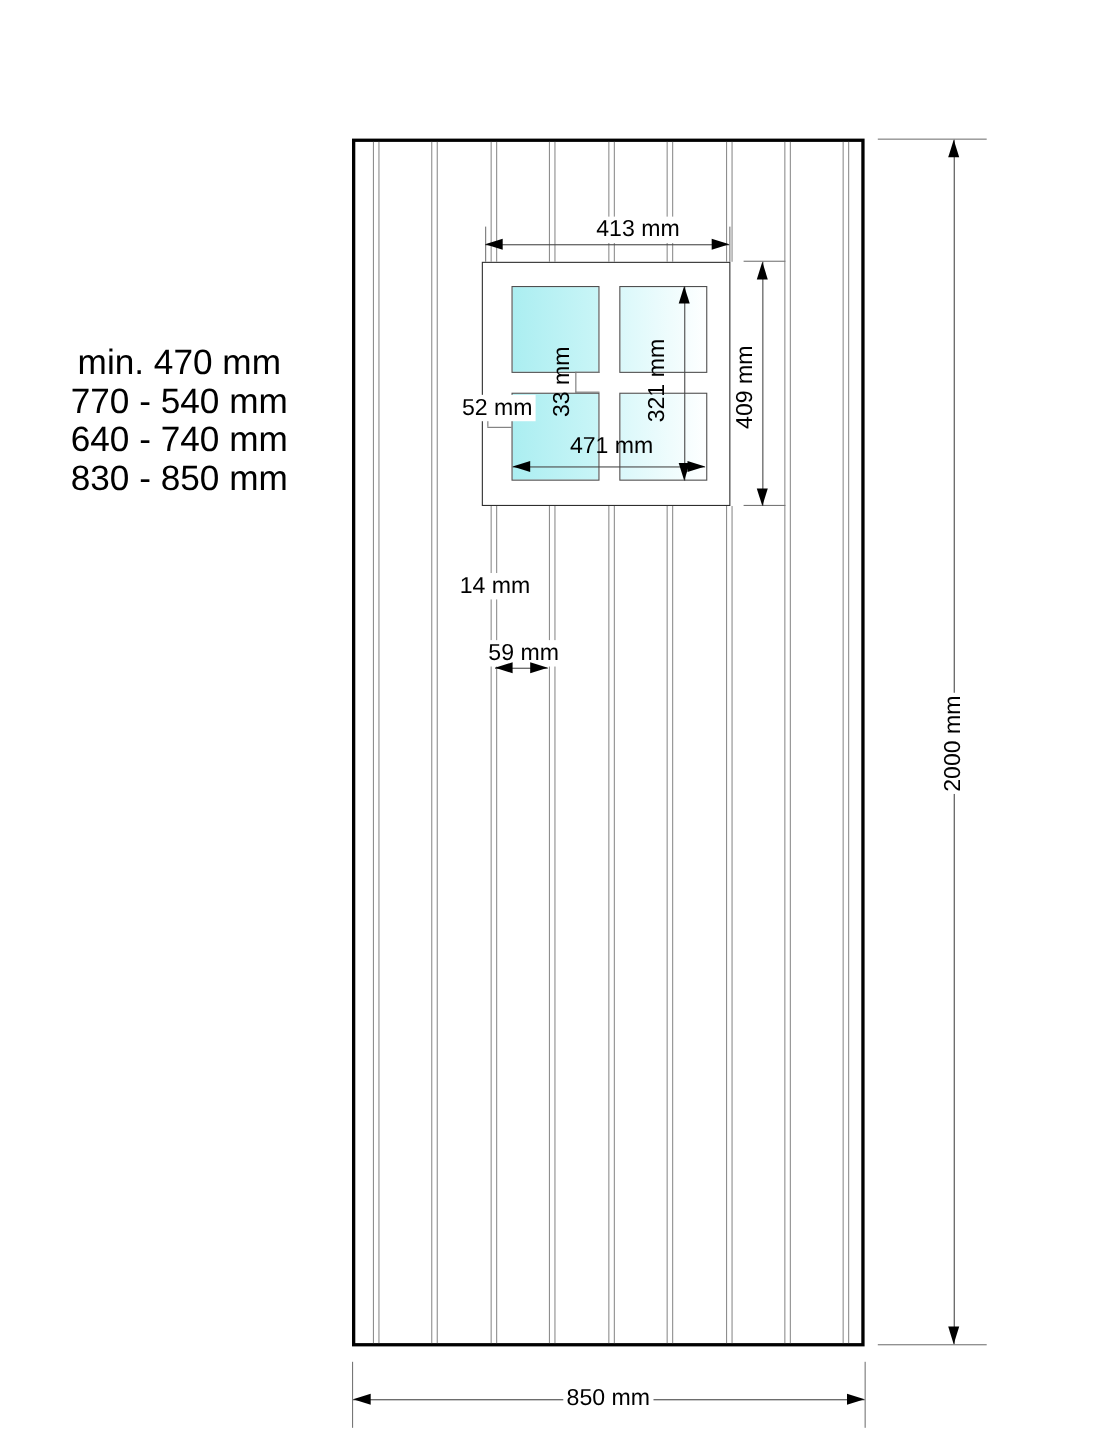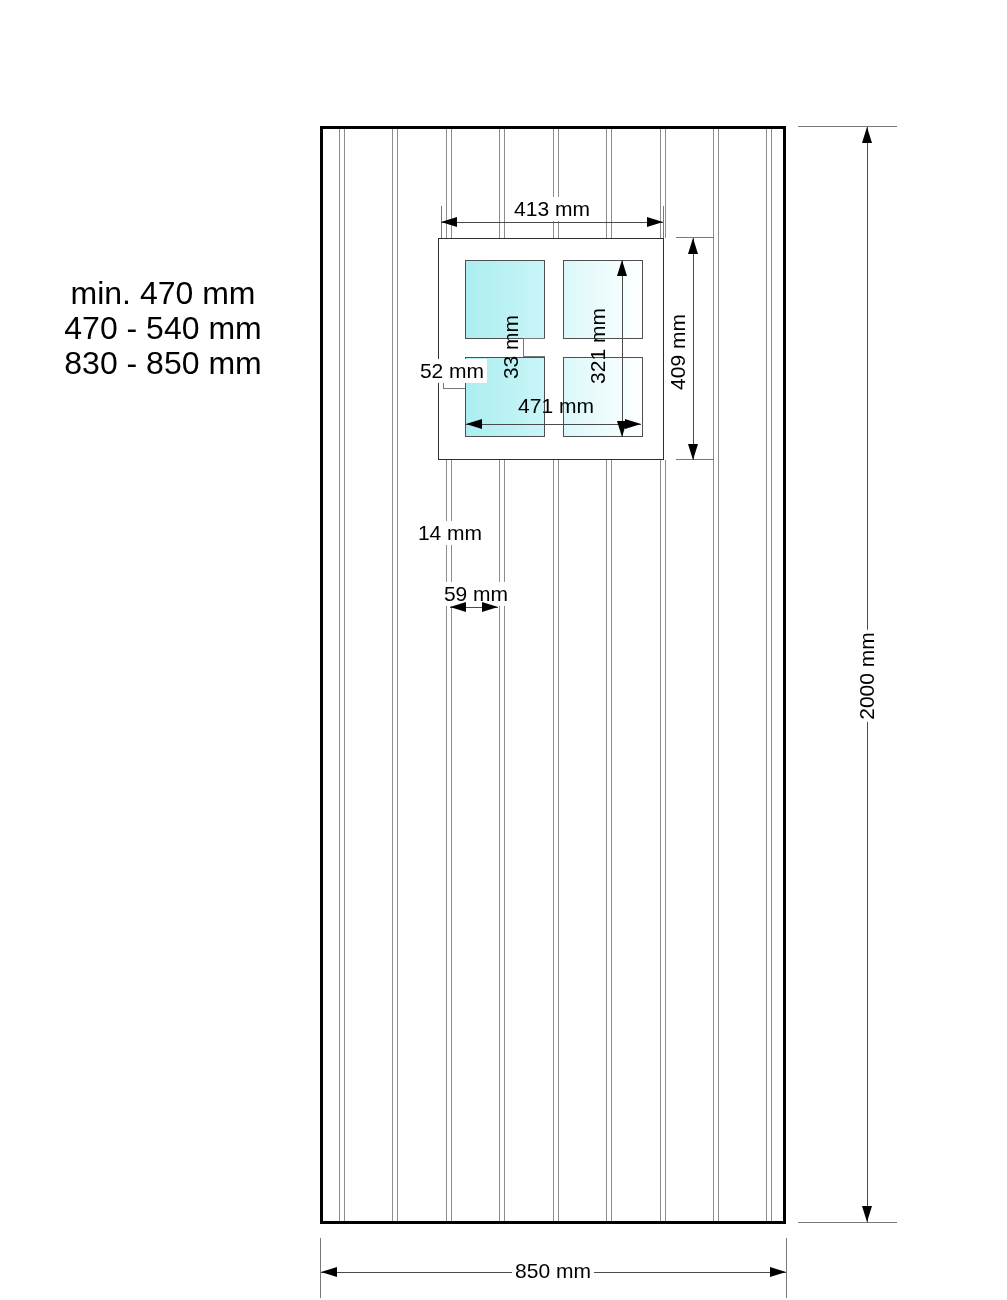--- a/index.html
+++ b/index.html
@@ -5,21 +5,21 @@
   html,body{margin:0;padding:0;background:#fff;}
   body{width:1007px;height:1300px;position:relative;overflow:hidden;
        font-family:"Liberation Sans","DejaVu Sans",sans-serif;color:#000;}
   .canvas{position:absolute;left:0;top:0;width:1007px;height:1300px;}
 
   .title{position:absolute;left:167px;top:4px;width:800px;text-align:center;
          font-size:38px;letter-spacing:4px;font-weight:400;white-space:nowrap;}
 
   .info{position:absolute;left:0;top:276px;width:326px;text-align:center;}
   .info-heading{font-size:33px;font-weight:bold;font-style:italic;white-space:nowrap;}
-  .info-list{}
+  .info-list{margin-top:36px;}
   .info-item{font-size:32px;line-height:35px;white-space:nowrap;}
 
   .door{position:absolute;left:320px;top:126px;width:466px;height:1098px;
         border:3px solid #000;box-sizing:border-box;background:#fff;}
   .groove{position:absolute;width:6px;box-sizing:border-box;
           border-left:1px solid #8e8e8e;border-right:1px solid #8e8e8e;}
 
   .win-frame{position:absolute;left:438px;top:238px;width:226px;height:222px;
              background:#fff;border:1px solid #2e2e2e;box-sizing:border-box;}
   .pane{position:absolute;box-sizing:border-box;border:1px solid #4f4f4f;}
@@ -40,21 +40,22 @@
 </style>
 </head>
 <body>
 
 <div class="canvas">
 
 
   <div class="info">
     <div class="info-list">
       <div class="info-item">min. 470 mm</div>
-      <div class="info-item">470 - 540 mm</div>
+      <div class="info-item">770 - 540 mm</div>
+      <div class="info-item">640 - 740 mm</div>
       <div class="info-item">830 - 850 mm</div>
     </div>
   </div>
 
   <div class="door"></div>
   <div id="grooves">
       <div class="groove" style="left: 339px; top: 129px; height: 1092px;"></div>
       <div class="groove" style="left: 392px; top: 129px; height: 1092px;"></div>
       <div class="groove" style="left: 446px; top: 129px; height: 109px;"></div>
       <div class="groove" style="left: 446px; top: 460px; height: 761px;"></div>
@@ -98,21 +99,21 @@
   <i class="ln" style="left:450px;top:607px;width:48px;height:1px;"></i>
 
   <i class="ext" style="left:798px;top:126px;width:99px;height:1px;"></i>
   <i class="ext" style="left:798px;top:1222px;width:99px;height:1px;"></i>
   <i class="ln" style="left:867px;top:127px;width:1px;height:1095px;"></i>
 
   <i class="ext" style="left:320px;top:1238px;width:1px;height:60px;"></i>
   <i class="ext" style="left:786px;top:1238px;width:1px;height:60px;"></i>
   <i class="ln" style="left:321px;top:1272px;width:465px;height:1px;"></i>
 
-  <span class="lbl" style="left:552px;top:209px;">413 mm</span>
+  <span class="lbl" style="left:580px;top:209px;">413 mm</span>
   <span class="lbl rot" style="left:678px;top:352px;">409 mm</span>
   <span class="lbl rot clear" style="left:598px;top:346px;">321 mm</span>
   <span class="lbl clear" style="left:556px;top:406px;">471 mm</span>
   <span class="lbl rot clear" style="left:511px;top:347px;">33 mm</span>
   <span class="lbl" style="left:452px;top:371px;">52 mm</span>
   <span class="lbl" style="left:450px;top:533px;">14 mm</span>
   <span class="lbl" style="left:476px;top:594px;">59 mm</span>
   <span class="lbl rot" style="left:867px;top:676px;">2000 mm</span>
   <span class="lbl" style="left:553px;top:1271px;">850 mm</span>
 

